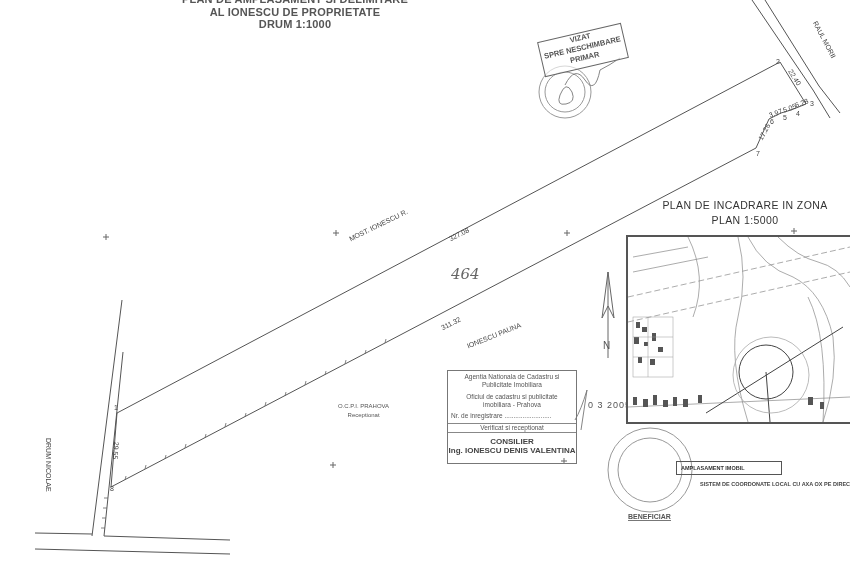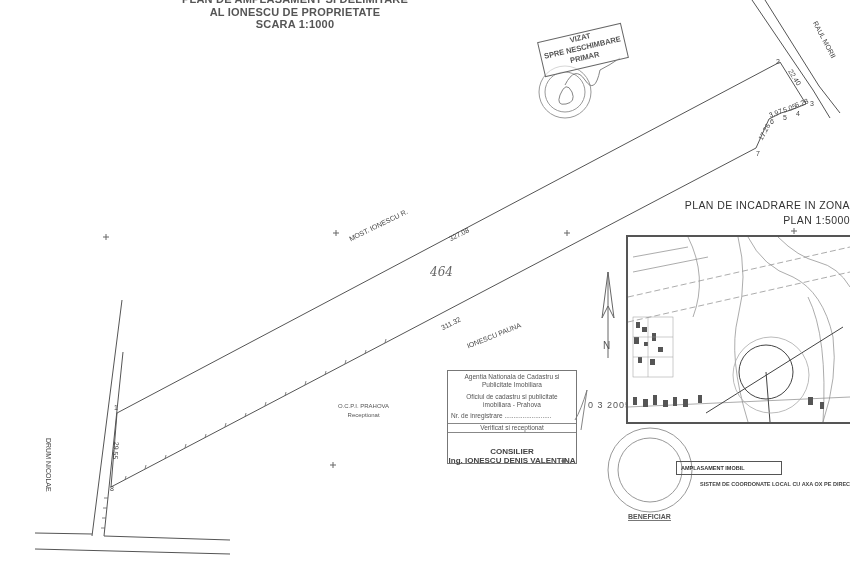--- a/index.html
+++ b/index.html
@@ -10,21 +10,21 @@
     }
     .abs { position: absolute; }
     svg.plan { position: absolute; left: 0; top: 0; }
     .title-main {
       left: 180px; top: -7px; width: 230px; text-align: center;
       font-size: 11px; font-weight: bold; line-height: 12.5px; color: #555;
       letter-spacing: 0.2px;
     }
     .title-main div { white-space: nowrap; }
     .inset-title {
-      left: 640px; top: 198px; width: 210px; text-align: right;
+      left: 640px; top: 198px; width: 210px; text-align: center;
       font-size: 10.5px; line-height: 15px; color: #333; letter-spacing: 0.4px;
     }
     .rot { transform-origin: left top; white-space: nowrap; font-size: 7px; color: #444; }
     .stamp-vizat {
       left: 540px; top: 32px; width: 84px; height: 34px; border: 1.5px solid #666;
       transform: rotate(-13deg); text-align: center; font-size: 7.5px; line-height: 10px;
       color: #555; font-weight: bold; background: rgba(255,255,255,0.6);
     }
     .anc-stamp {
       left: 447px; top: 370px; width: 128px; height: 92px; border: 1.3px solid #777;
@@ -125,21 +125,21 @@
   <g stroke="#777" stroke-width="0.9" fill="none">
     <path d="M565 85 q10 -20 20 -5 t15 -10 q10 -5 20 -12"></path>
     <path d="M560 95 q6 -15 12 -3 q4 10 -6 12 q-10 2 -6 -9"></path>
     <path d="M575 420 q6 -10 12 -30 l-6 40"></path>
   </g>
 </svg>
 
 <div class="abs title-main">
   <div>PLAN DE AMPLASAMENT SI DELIMITARE</div>
   <div>AL IONESCU DE PROPRIETATE</div>
-  <div>SCARA 1:1000</div>
+  <div>DRUM 1:1000</div>
 </div>
 
 <div class="abs stamp-vizat">
   <div>VIZAT</div>
   <div>SPRE NESCHIMBARE</div>
   <div>PRIMAR</div>
 </div>
 
 <div class="abs rot" style="left:348px; top:236px; transform:rotate(-26deg);">MOST. IONESCU R.</div>
 <div class="abs rot" style="left:466px; top:343px; transform:rotate(-22deg);">IONESCU PAUNA</div>
@@ -157,39 +157,39 @@
 
 <div class="abs rot" style="left:114px; top:404px;">1</div>
 <div class="abs rot" style="left:776px; top:58px;">2</div>
 <div class="abs rot" style="left:810px; top:100px;">3</div>
 <div class="abs rot" style="left:796px; top:110px;">4</div>
 <div class="abs rot" style="left:783px; top:114px;">5</div>
 <div class="abs rot" style="left:770px; top:118px;">6</div>
 <div class="abs rot" style="left:756px; top:150px;">7</div>
 <div class="abs rot" style="left:110px; top:485px;">8</div>
 
-<div class="abs handwritten" style="left:430px; top:265px; font-size:12px;font-style:italic;">464</div>
+<div class="abs handwritten" style="left:451px; top:265px; font-size:15px;font-style:italic;">464</div>
 
 <div class="abs" style="left:603px; top:340px; font-size:10px; color:#555;">N</div>
 
 <div class="abs ocpi">
   <div>O.C.P.I. PRAHOVA</div>
   <div>Receptionat</div>
 </div>
 
 <div class="abs anc-stamp">
   <div style="margin-top:2px">Agentia Nationala de Cadastru si</div>
   <div>Publicitate Imobiliara</div>
   <div style="margin-top:4px">Oficiul de cadastru si publicitate</div>
   <div>imobiliara - Prahova</div>
   <div style="margin-top:3px; text-align:left; padding-left:3px;">
     <span>Nr. de inregistrare</span><span> ..........................</span>
   </div>
   <div class="row" style="margin-top:3px">Verificat si receptionat</div>
-  <div class="row anc-consilier" style="padding-top:14px">CONSILIER</div>
+  <div class="row anc-consilier" style="padding-top:4px">CONSILIER</div>
   <div class="anc-consilier">Ing. IONESCU DENIS VALENTINA</div>
 </div>
 <div class="abs date-stamp">0 3      2005</div>
 
 <div class="abs inset-title">
   <div>PLAN DE INCADRARE IN ZONA</div>
   <div>PLAN 1:5000</div>
 </div>
 
 <div class="abs inset-box">

